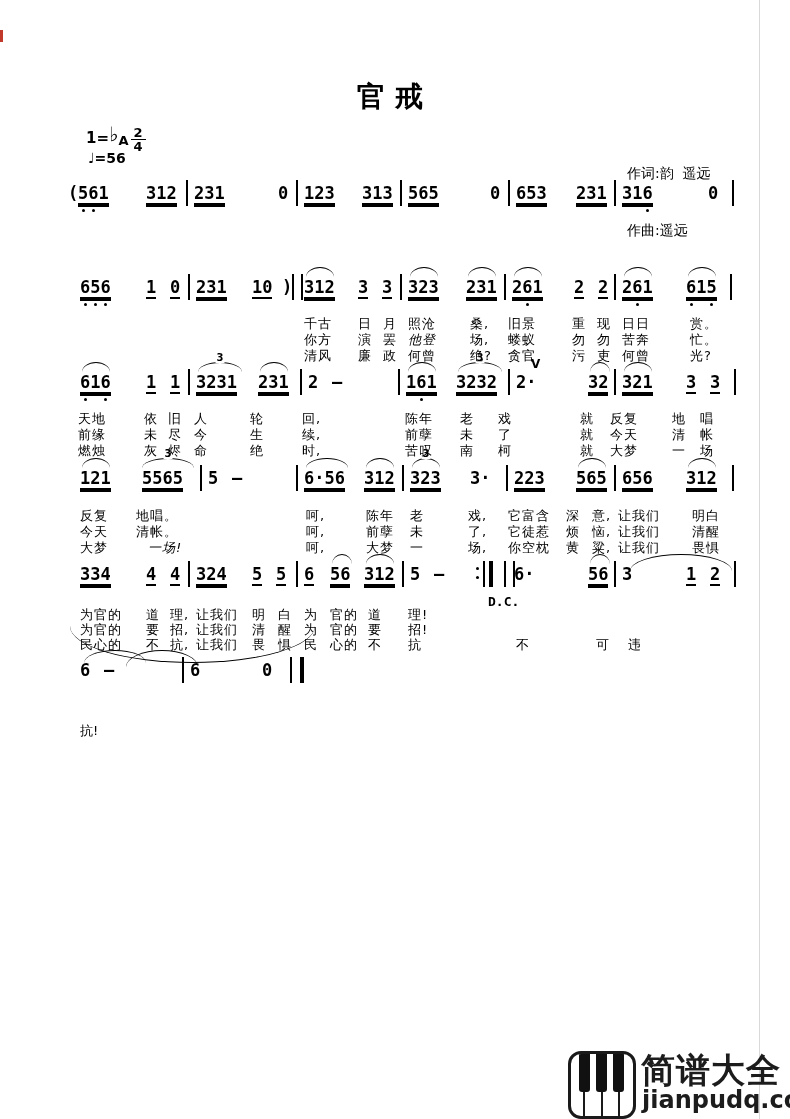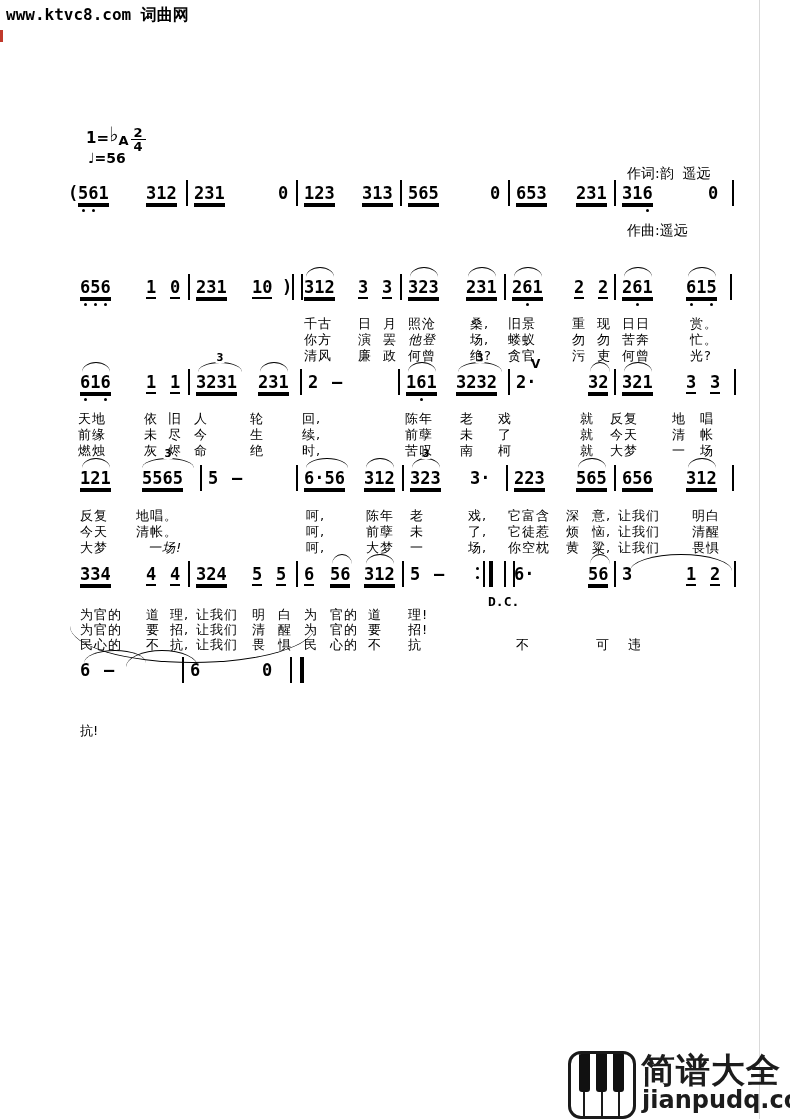--- a/index.html
+++ b/index.html
@@ -49,24 +49,24 @@
   .logo-icon .bk{position:absolute;top:-2px;width:11px;height:40px;background:#111;border-radius:0 0 3px 3px;}
   .logo-icon .wk{position:absolute;top:36px;bottom:0;width:2px;background:#1a1a1a;}
   .logo-title{position:absolute;left:641px;top:1048px;font:bold 34px "DejaVu Sans",sans-serif;
               letter-spacing:1px;color:#1c1c1c;white-space:pre;}
   .logo-domain{position:absolute;left:642px;top:1086px;font:bold 24px "DejaVu Sans",sans-serif;color:#1c1c1c;white-space:pre;}
 </style>
 </head>
 <body>
 
 <div class="page">
-  <div class="watermark">www.ktvc8.com 词曲网</div>
   <div class="red-mark"></div>
   <div class="right-border"></div>
 
+  <div class="title">官戒</div>
 
   <div class="keysig"><span>1=</span><span class="kflat">♭</span><span class="kletter">A</span><span class="frac"><span class="fn">2</span><span class="fd">4</span></span></div>
   <div class="tempo">♩=56</div>
 
   <div class="credits">
     <div>作词:韵  遥远</div>
     <div>作曲:遥远</div>
   </div>
 
   <div>

